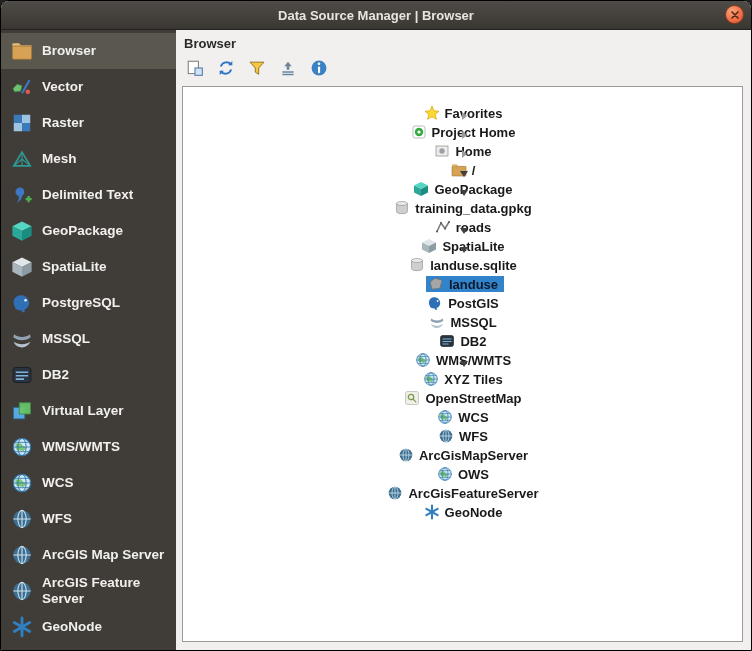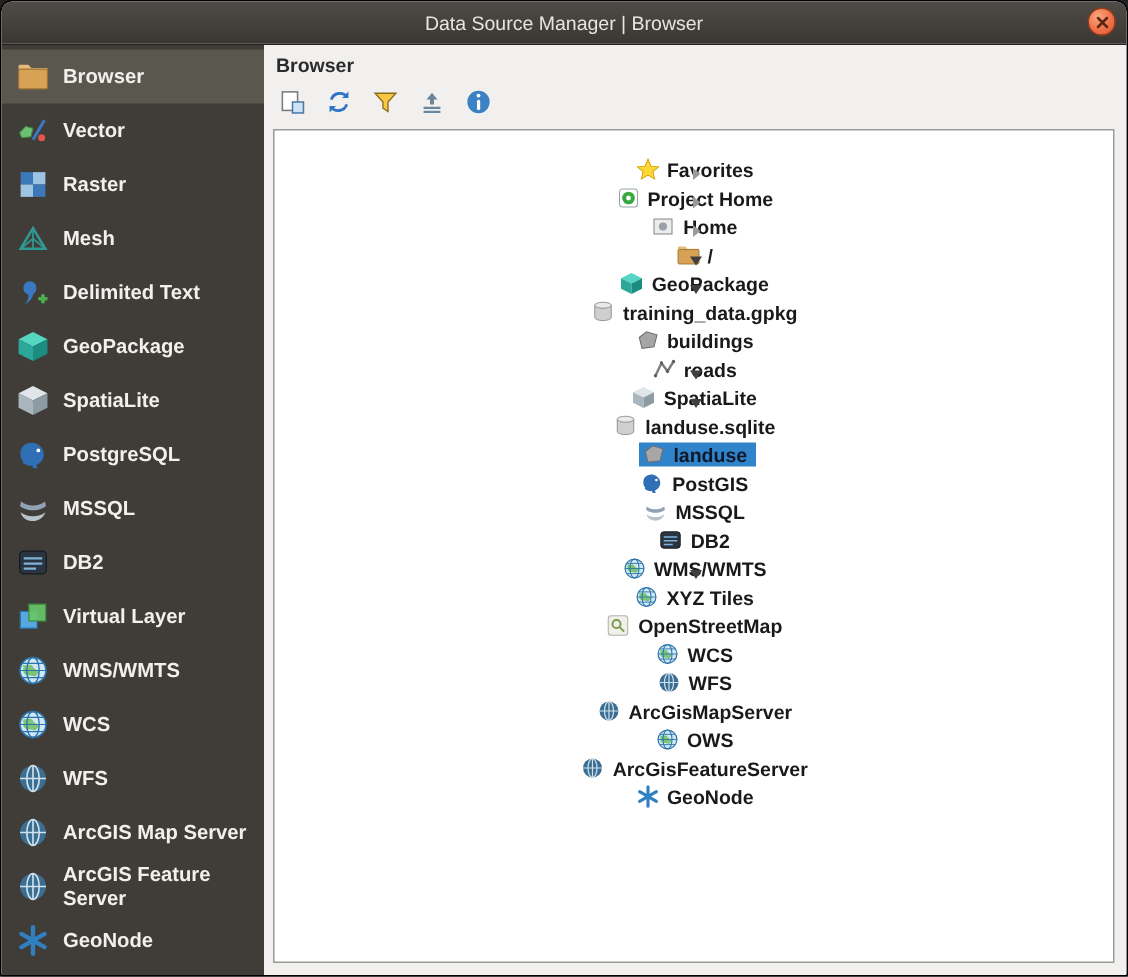--- a/index.html
+++ b/index.html
@@ -1,20 +1,20 @@
 <!DOCTYPE html>
 <html><head>
 <meta charset="utf-8">
 <style>
   html,body{margin:0;padding:0;background:#222;font-family:"Liberation Sans",sans-serif;}
   .window{width:750px;height:649px;border:1px solid #000;border-radius:8px 8px 2px 2px;overflow:hidden;
     display:flex;flex-direction:column;background:#f1f0ee;}
   
   .titlebar{height:28px;flex:none;background:linear-gradient(#4f4b47,#3a3733);display:flex;align-items:center;
-    justify-content:center;position:relative;color:#e9e5de;font-weight:normal;font-size:13px;border-bottom:1px solid #242220;}
+    justify-content:center;position:relative;color:#e9e5de;font-weight:bold;font-size:13px;border-bottom:1px solid #242220;}
   .close-btn{position:absolute;right:7px;top:4px;width:19px;height:19px;border-radius:50%;
     background:radial-gradient(circle at 35% 30%,#f9a77c,#ef7049 55%,#d8552e);border:1px solid #8f3b1d;
     display:flex;align-items:center;justify-content:center;box-sizing:border-box;}
   .content-row{flex:1;display:flex;min-height:0;font-weight:bold;}
   
   .sidebar{width:175px;flex:none;background:#403d39;padding-top:3px;overflow:hidden;box-sizing:border-box;}
   .side-item{min-height:36px;display:flex;align-items:center;gap:9px;padding:2px 4px 2px 10px;color:#f2f0ec;
     font-size:13.5px;box-sizing:border-box;cursor:default;}
   .side-item.selected{background:#5a574f;}
   .side-icon{width:22px;height:22px;flex:none;}
@@ -372,30 +372,20 @@
                 <use href="#sym-db"></use>
               </svg>
           <span>training_data.gpkg</span>
             </span>
         </div>
         <div class="tree-row">
           <span class="spacer-2"></span>
             <span class="expander"></span>
           <span class="node">
               <svg class="tree-icon">
-                <use href="#sym-polygon"></use>
-              </svg>
-          <span>buildings</span>
-            </span>
-        </div>
-        <div class="tree-row">
-          <span class="spacer-2"></span>
-            <span class="expander"></span>
-          <span class="node">
-              <svg class="tree-icon">
                 <use href="#sym-line"></use>
               </svg>
           <span>roads</span>
             </span>
         </div>
         <div class="tree-row">
           <span class="spacer-0"></span>
             <span class="expander expanded"></span>
           <span class="node">
               <svg class="tree-icon">

